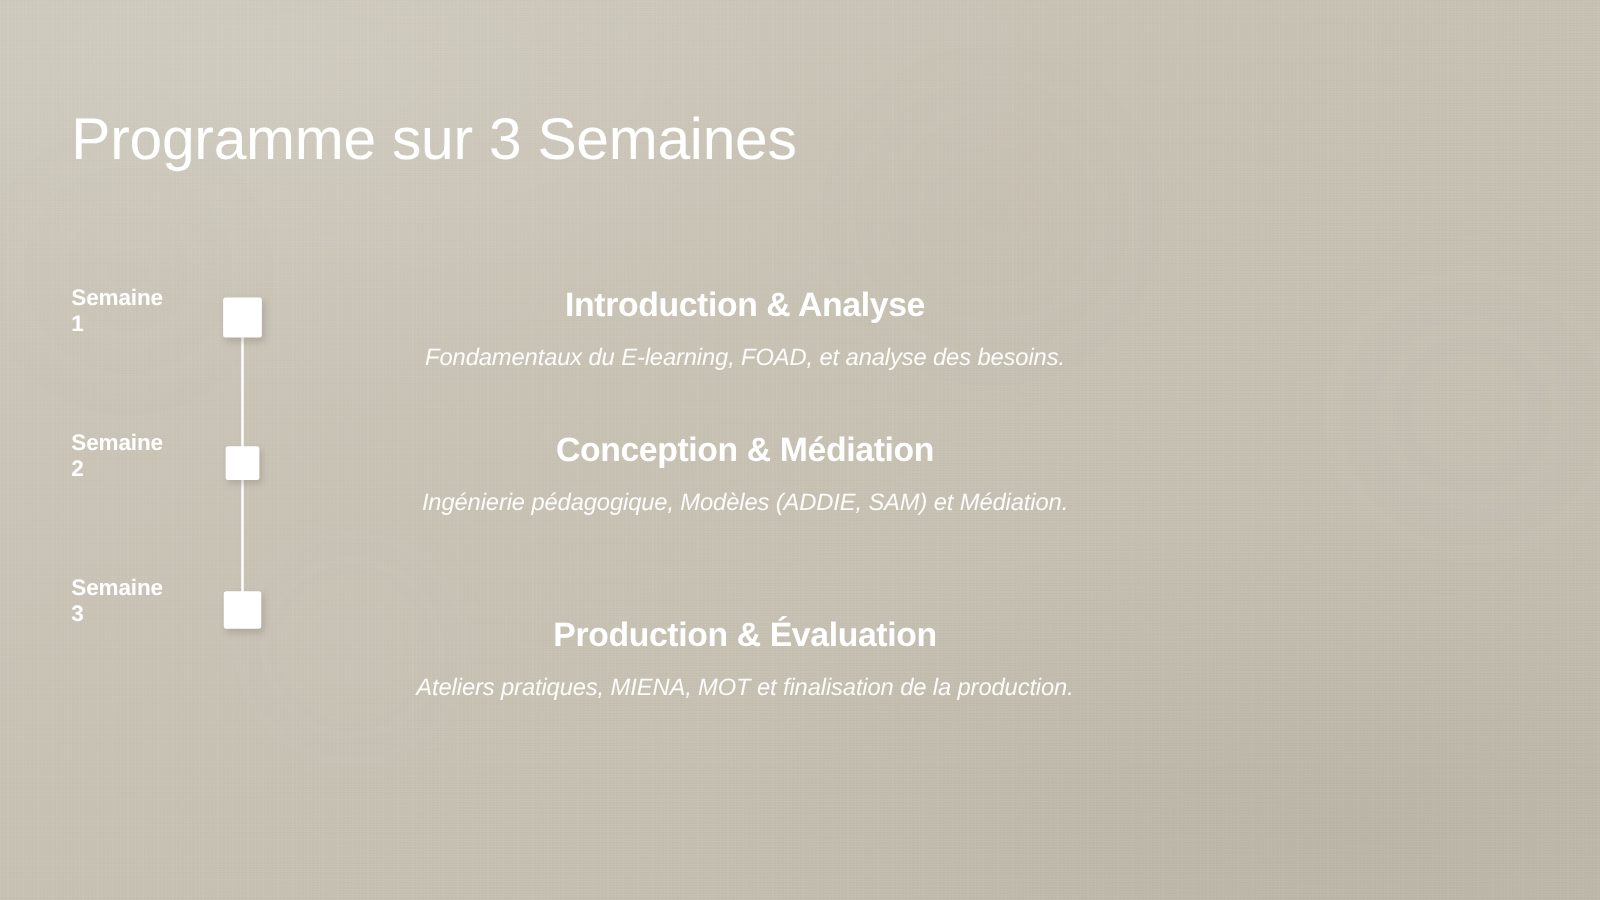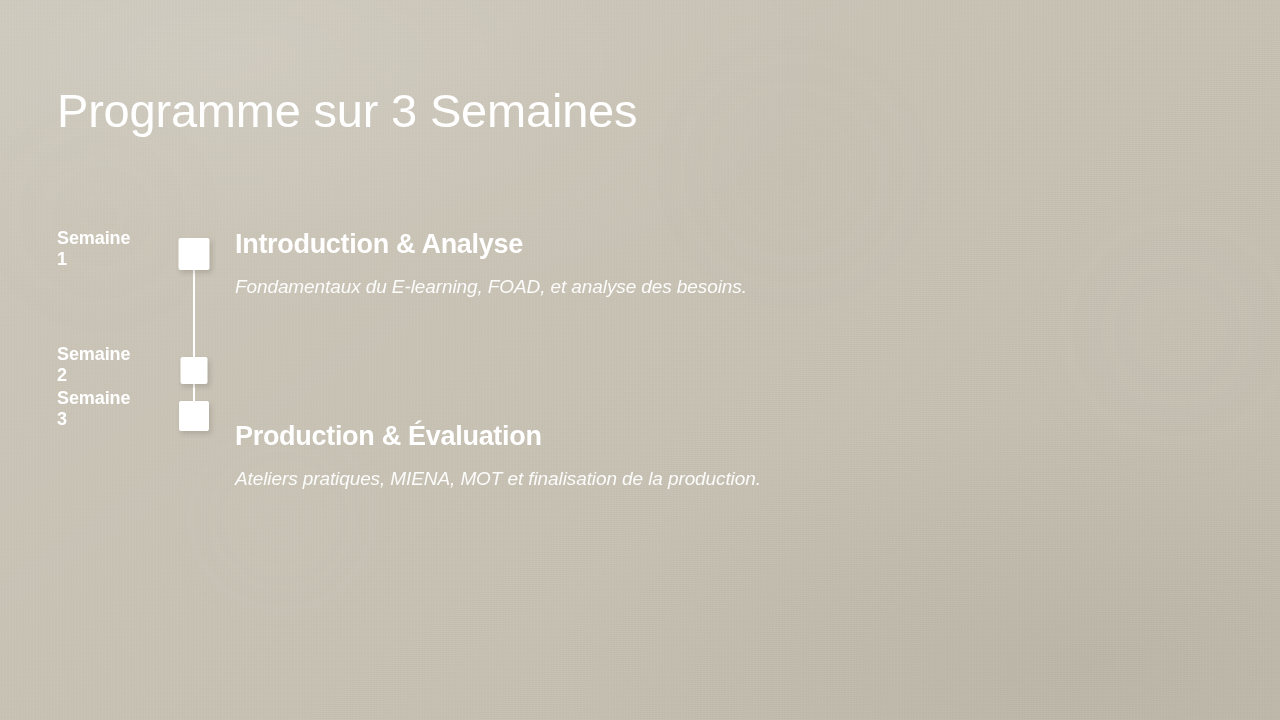--- a/index.html
+++ b/index.html
@@ -118,20 +118,21 @@
     box-shadow: 2px 3px 5px rgba(90,84,72,0.22);
   }
   .m1 { top: 10px;  width: 31px; height: 32px; }
   .m2 { top: 13px;  width: 27px; height: 27px; }
   .m3 { top: 13px;  width: 30px; height: 30px; }
 
   .tl-content {
     flex: 1 1 auto;
     padding-left: 10px;
     padding-bottom: 44px;
+    text-align: center;
   }
   .tl-row:last-child .tl-content { padding-bottom: 0; margin-top: 32px; }
 
   .tl-heading {
     font-size: 27px;
     font-weight: 700;
     color: #ffffff;
     line-height: 1.2;
     letter-spacing: -0.3px;
     margin: 0 0 4px 0;
@@ -178,20 +179,22 @@
     <div class="tl-row">
       <div class="week-label">
         <span>Semaine</span>
         <span class="week-num">2</span>
       </div>
       <div class="marker-col">
         <div class="marker-line"></div>
         <div class="marker-box m2"></div>
       </div>
       <div class="tl-content">
+        <div class="tl-heading">Conception &amp; Médiation</div>
+        <div class="tl-desc">Ingénierie pédagogique, Modèles (ADDIE, SAM) et Médiation.</div>
       </div>
     </div>
 
     <div class="tl-row">
       <div class="week-label">
         <span>Semaine</span>
         <span class="week-num">3</span>
       </div>
       <div class="marker-col">
         <div class="marker-line"></div>

